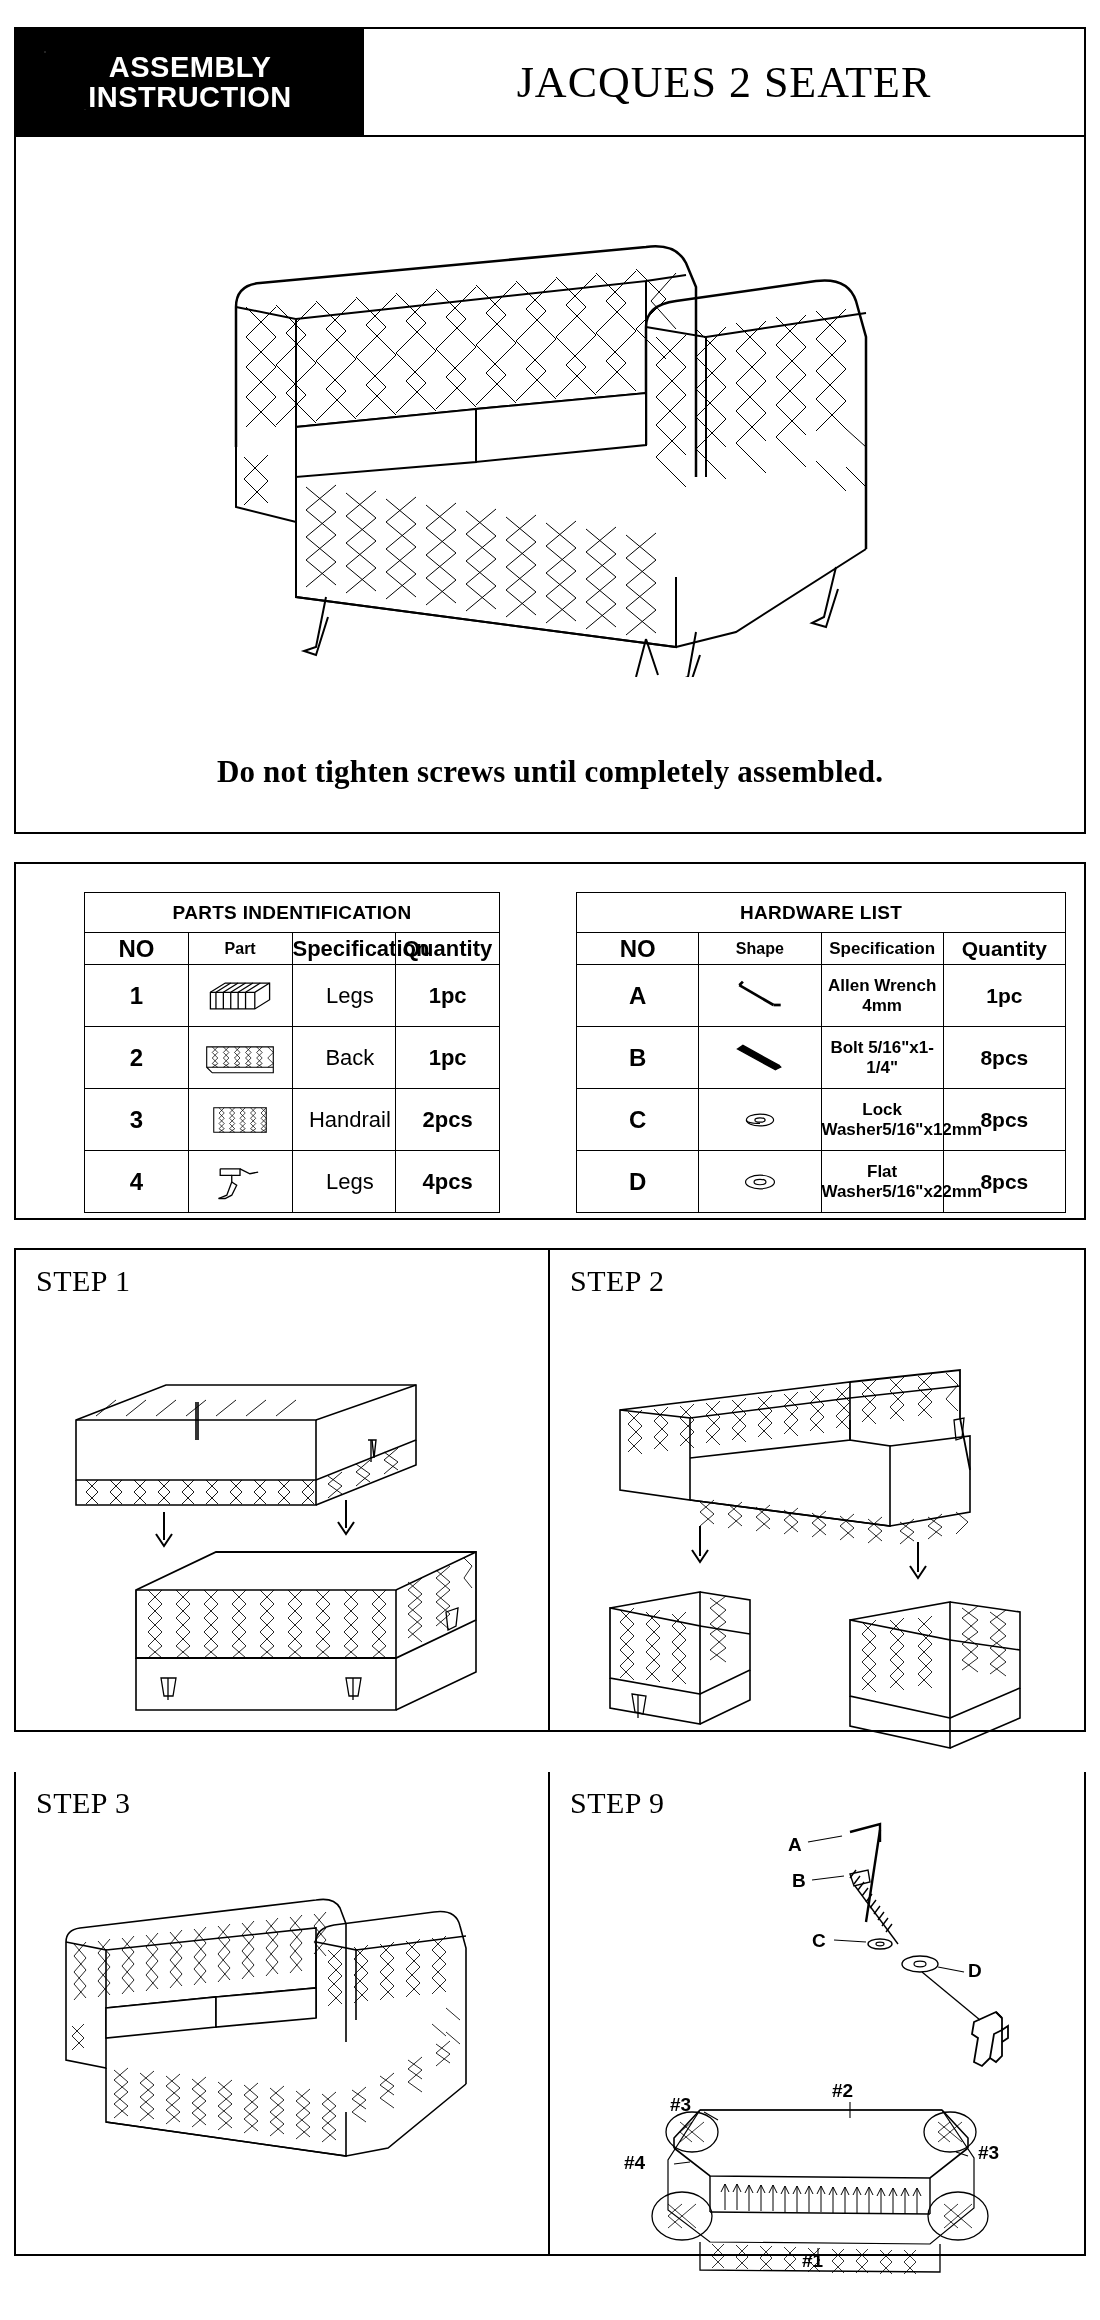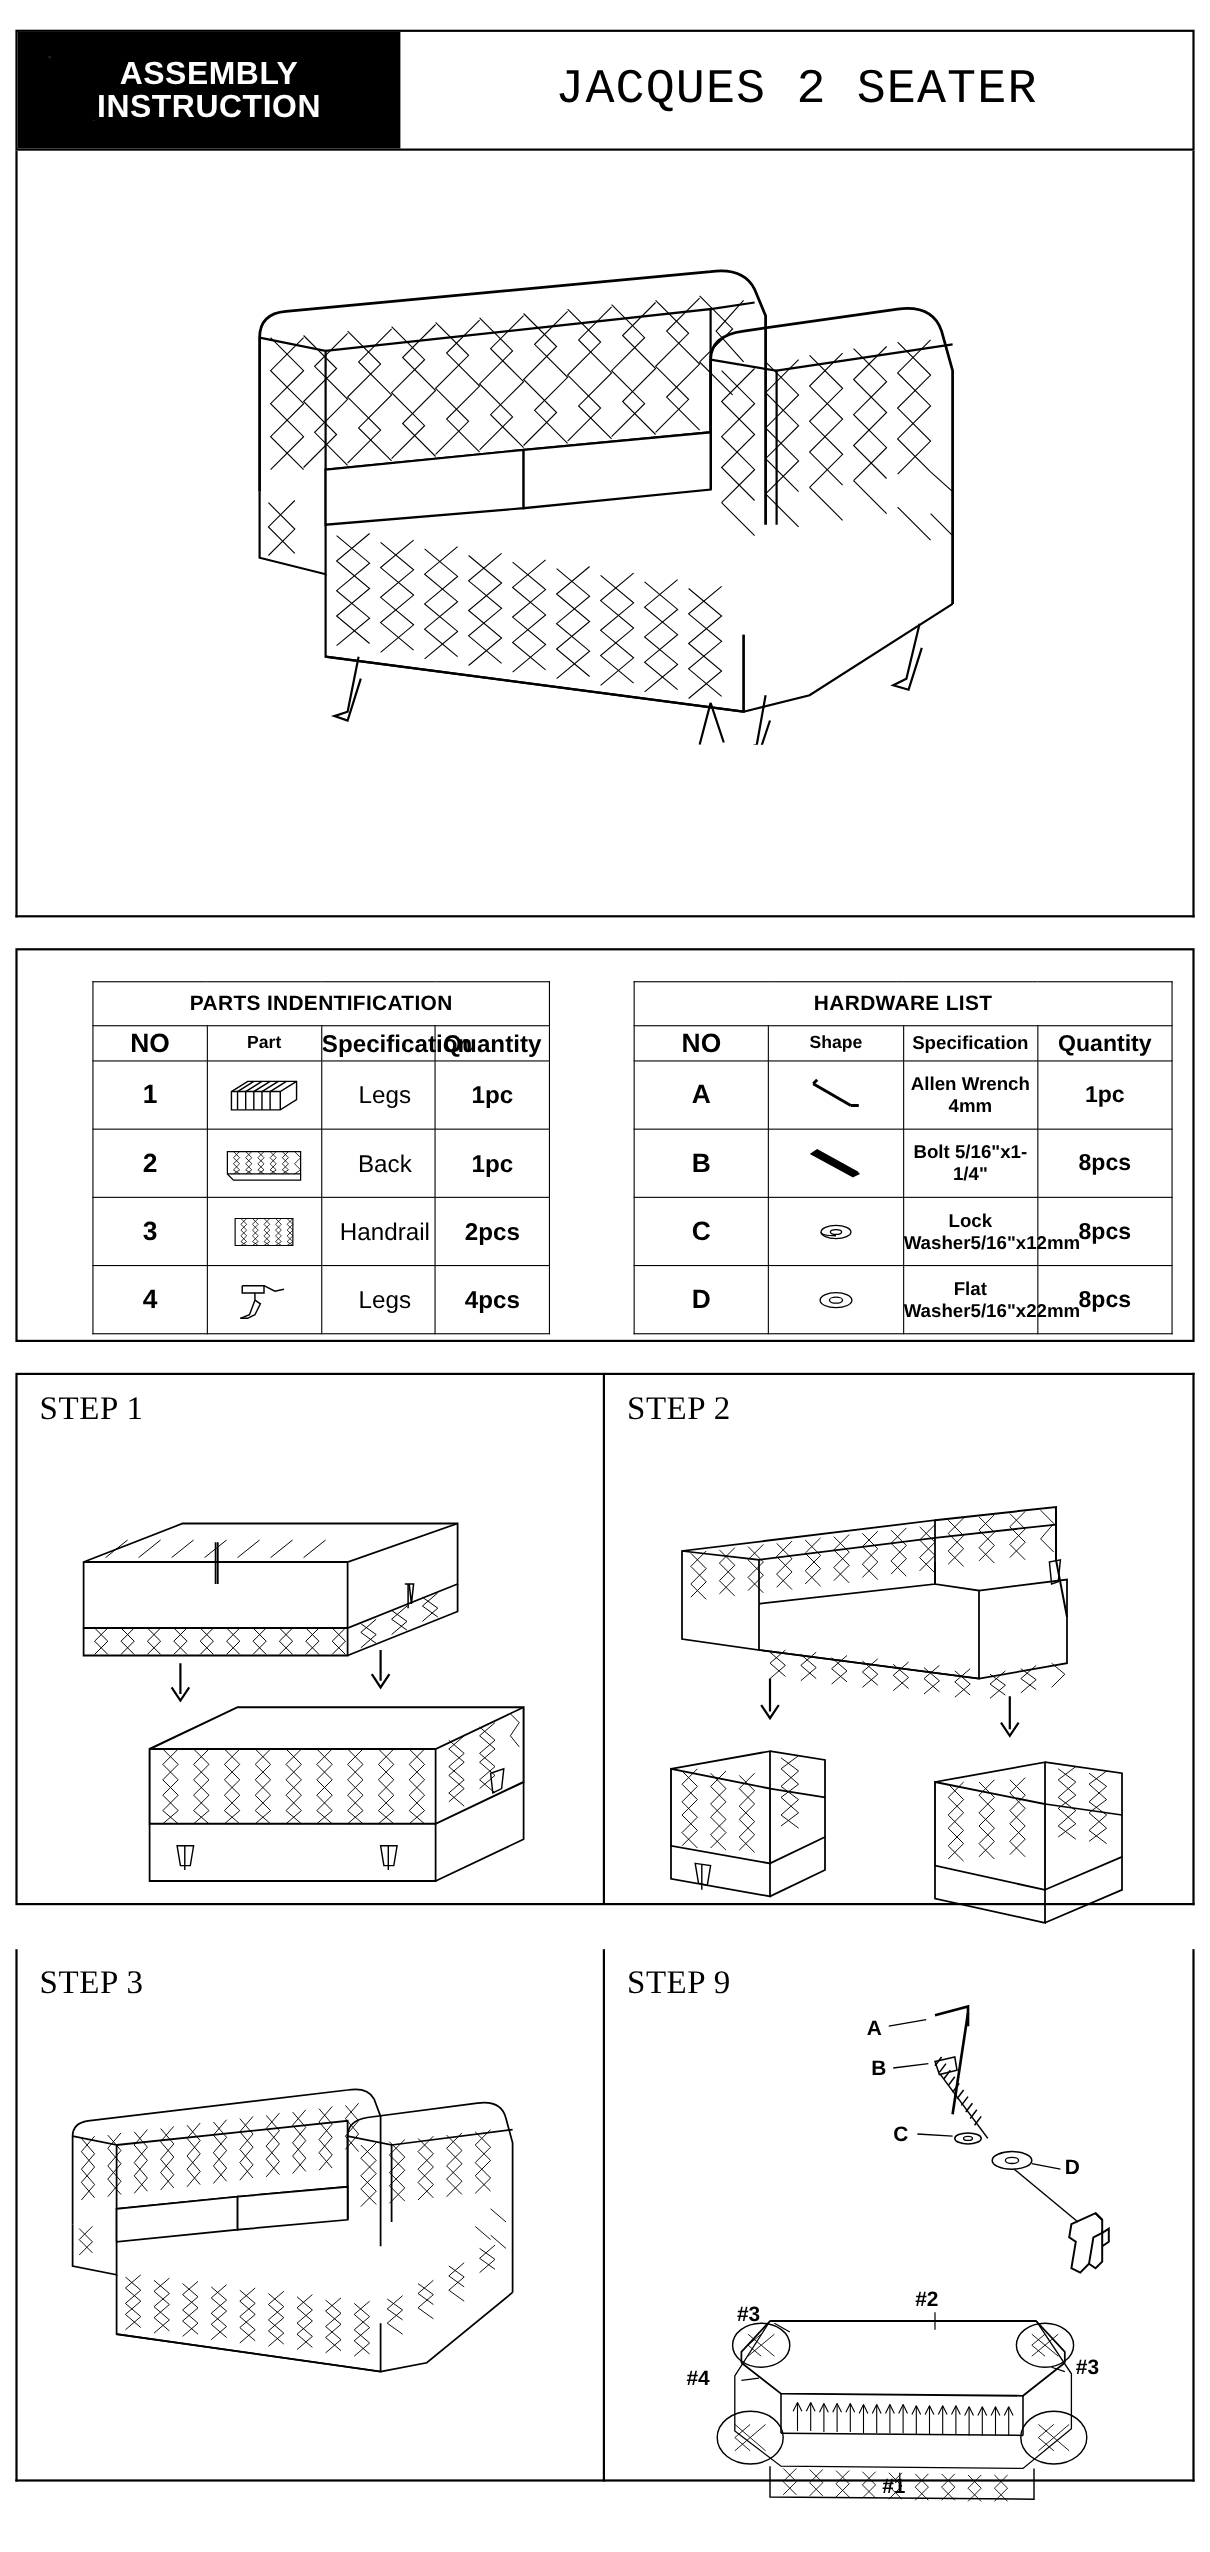--- a/index.html
+++ b/index.html
@@ -54,21 +54,21 @@
       linear-gradient(to right, rgba(255,255,255,0.10) 0 2px, transparent 2px 100%) 60px 64px/220px 1px no-repeat;
   }
   .header-title {
     flex: 1;
     display: flex;
     align-items: center;
     justify-content: center;
     font-size: 44px;
     font-weight: normal;
     letter-spacing: 1px;
-    font-family: Liberation Mono, monospace;
+    font-family: Liberation Serif, serif;
   }
 
   
   .hero {
     position: absolute;
     left: 14px; top: 137px;
     width: 1072px; height: 697px;
     border: 2px solid #000;
     border-top: none;
   }
@@ -278,20 +278,21 @@
         </g>
 
         <g stroke-width="2">
           <path d="M150 420 L140 470 L128 474 L140 478 L152 440"></path>
           <path d="M470 462 L460 500 M470 462 L482 498"></path>
           <path d="M660 390 L648 440 L636 446 L650 450 L662 412"></path>
           <path d="M520 455 L512 500 L500 504 L514 508 L524 478"></path>
         </g>
       </svg>
     </div>
+    <div class="hero-note">Do not tighten screws until completely assembled.</div>
   </div>
 
   <div class="tables-row">
 
     <div class="tbl-wrap-left">
       <table class="parts">
         <tbody>
             <tr>
           <td class="tbl-caption" colspan="4">PARTS  INDENTIFICATION</td>
         </tr>

